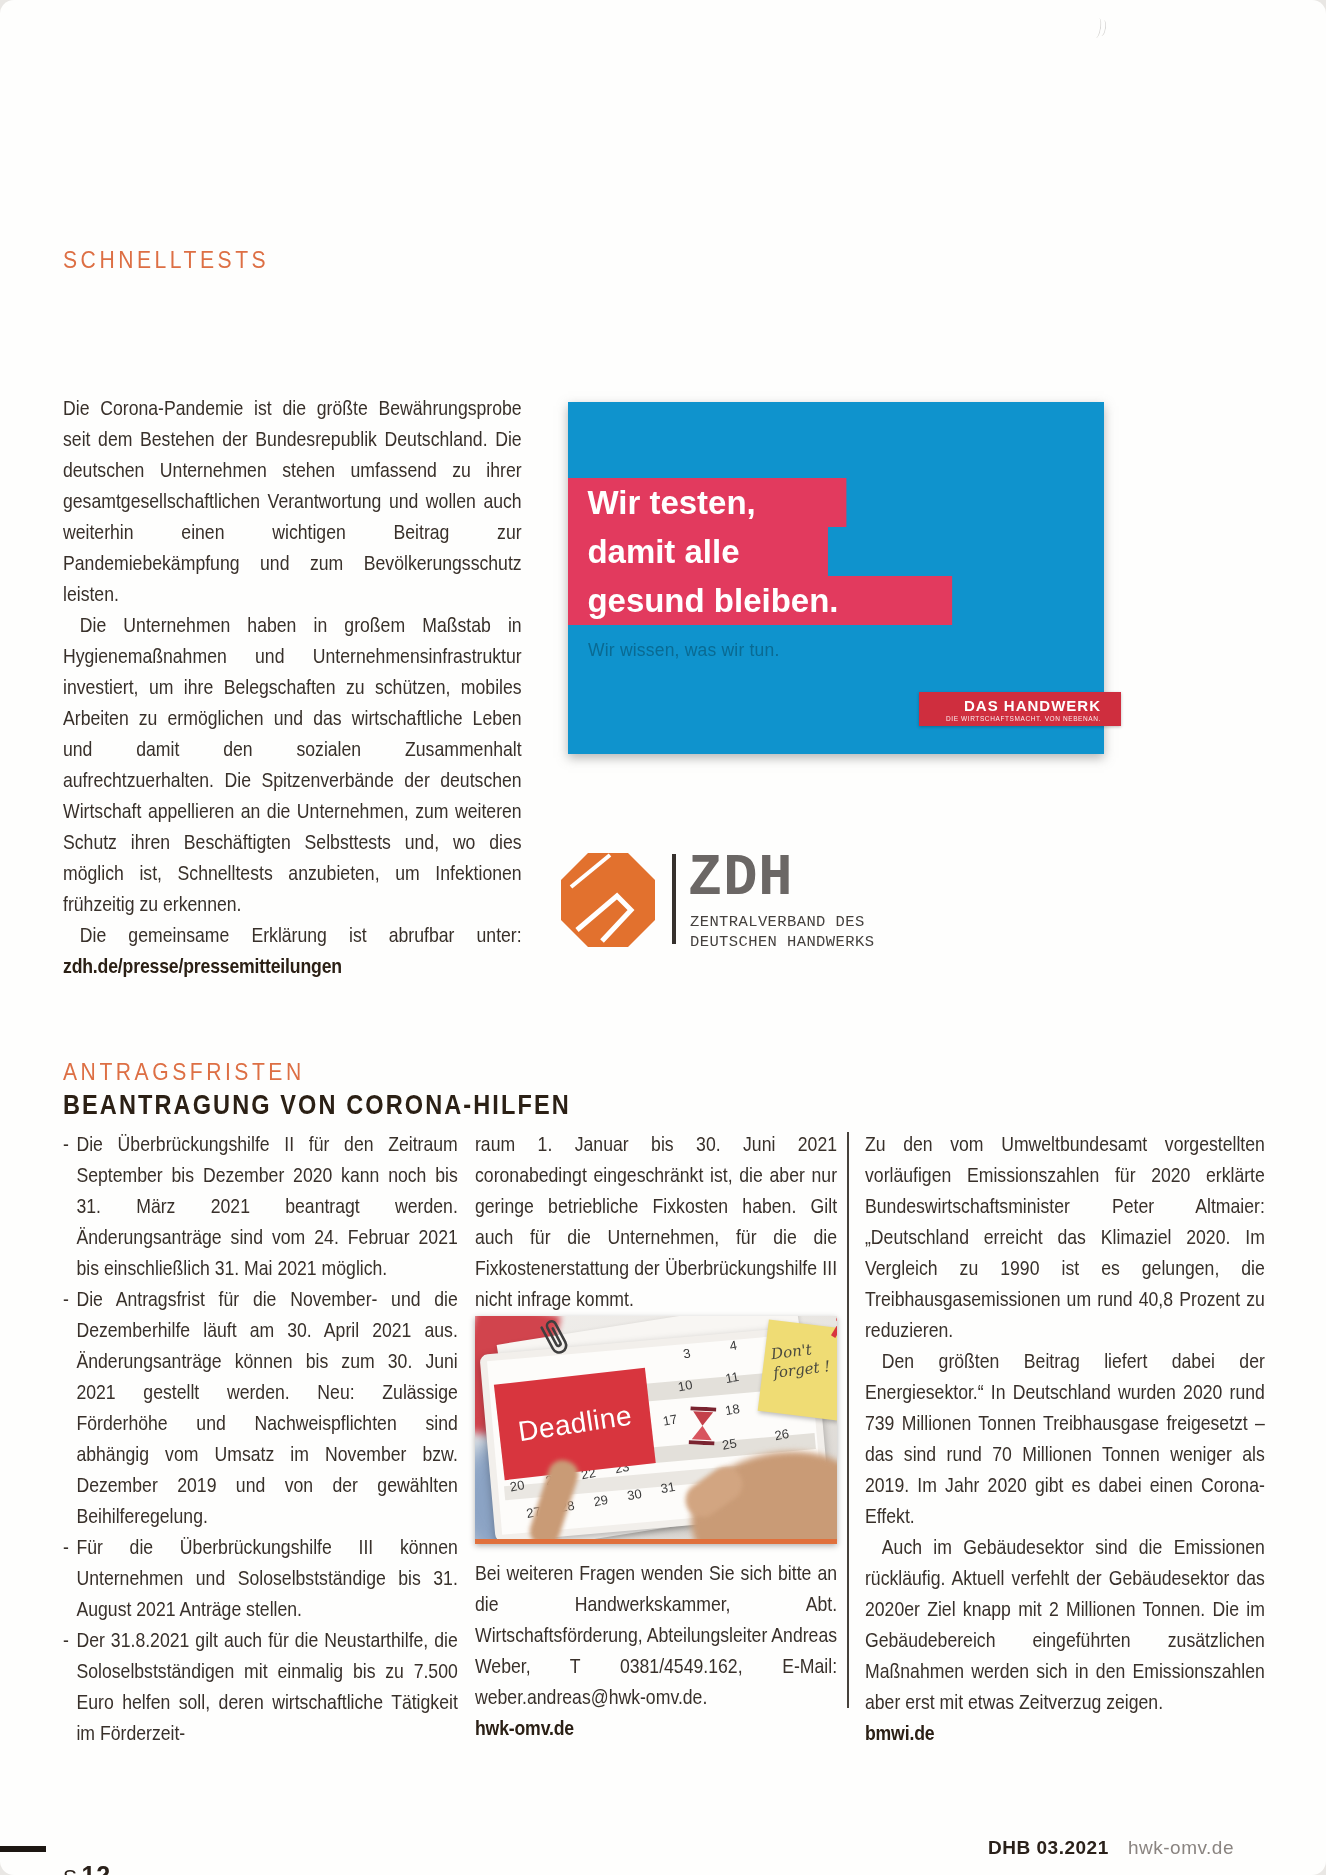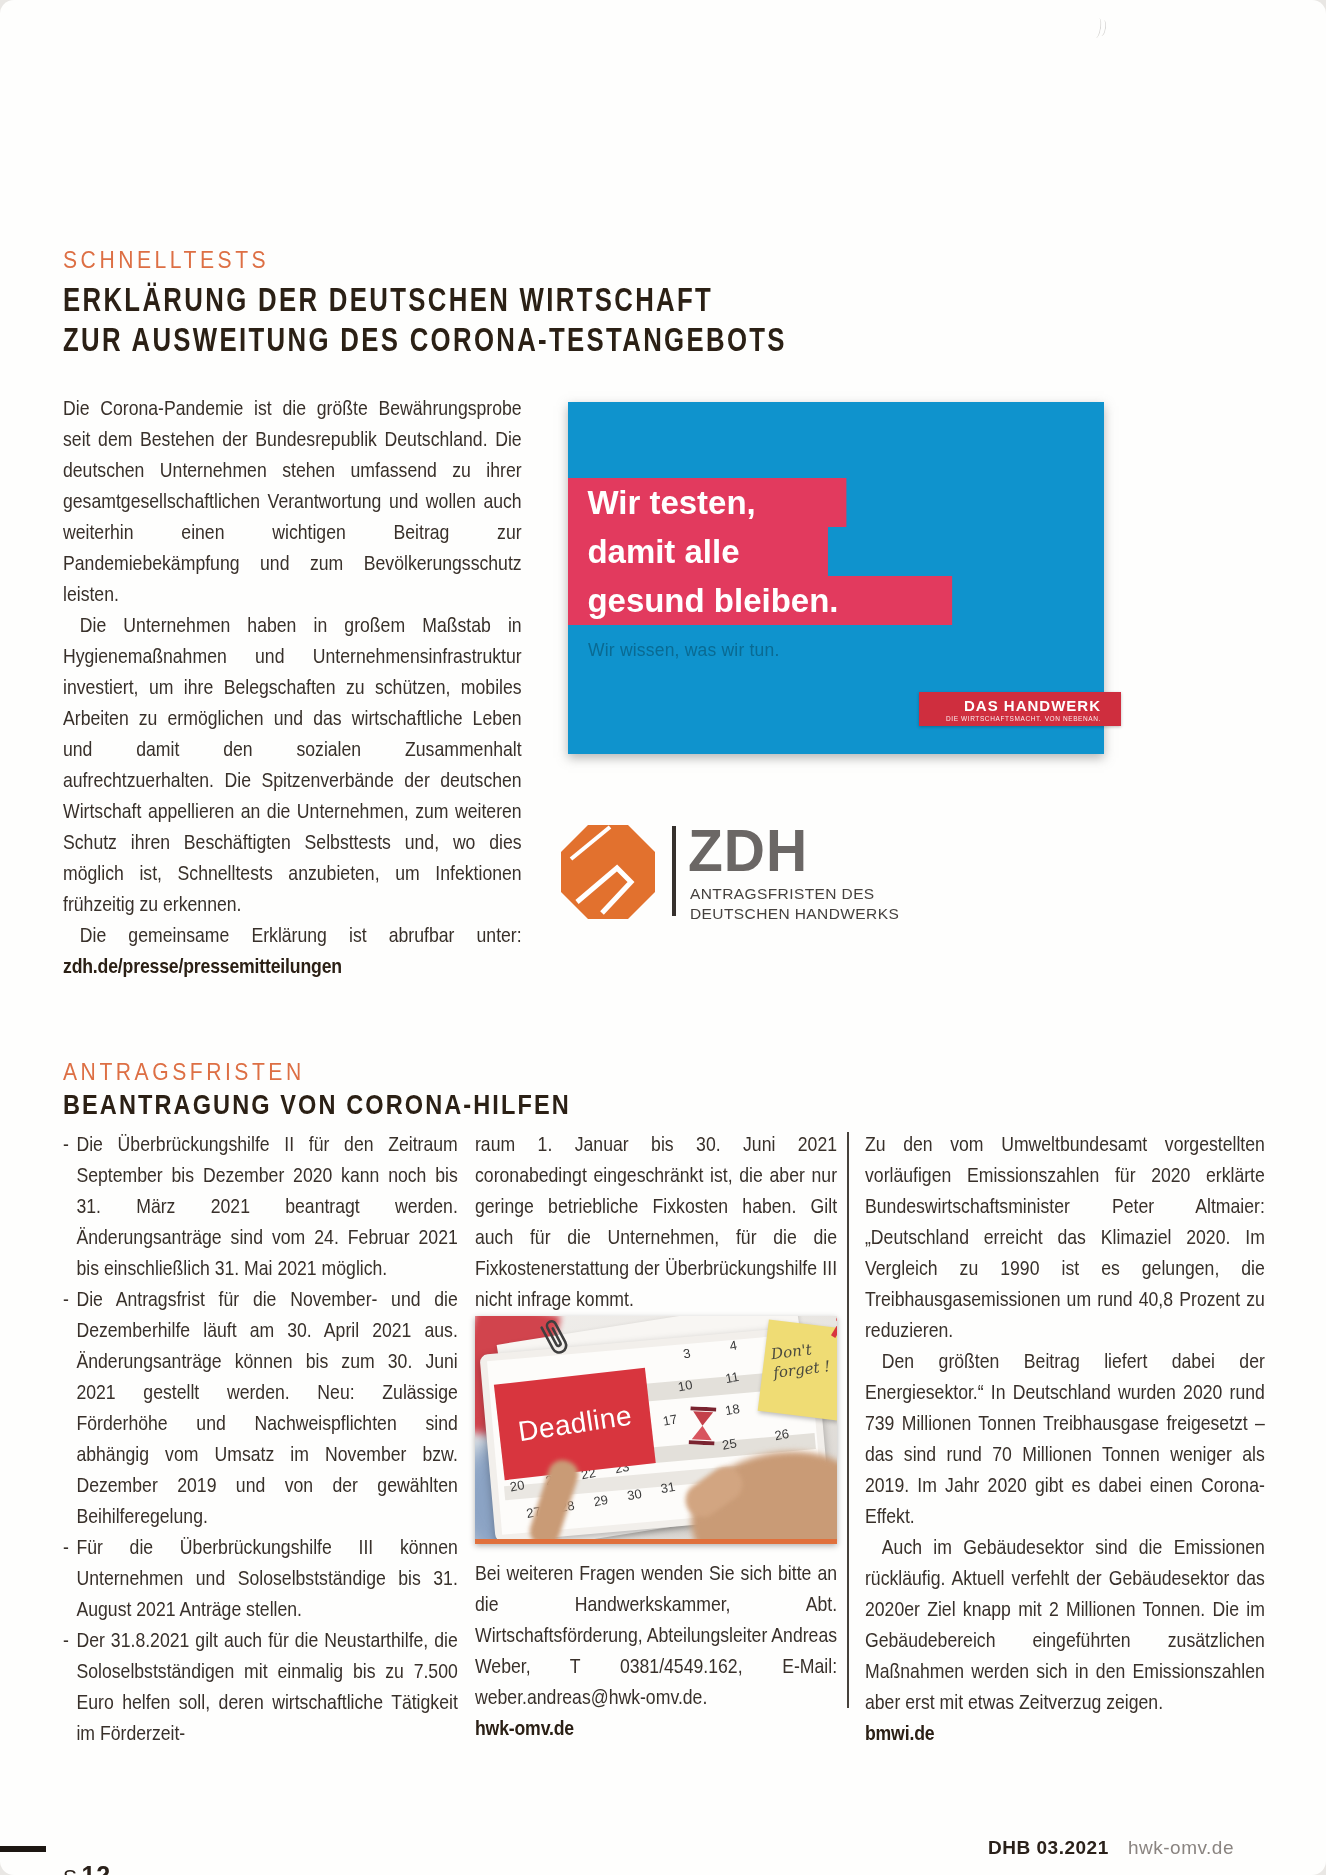--- a/index.html
+++ b/index.html
@@ -26,21 +26,21 @@
   .bars{position:absolute;left:0;top:76px;}
   .bar{background:#e23a5e;color:#fff;font-weight:700;font-size:34px;line-height:49px;height:49px;
        padding-left:20px;box-sizing:border-box;white-space:nowrap;transform:scaleX(.97);transform-origin:left top;}
   .bar1{width:287px;}.bar2{width:268px;}.bar3{width:396px;}
   .claim{position:absolute;left:20px;top:238px;color:#0a6a92;font-weight:400;font-size:17.5px;letter-spacing:.2px;}
   .dhw{position:absolute;right:-17px;bottom:28px;background:#cf2e3e;color:#fff;width:162px;
        padding:5px 20px 4px;text-align:right;box-shadow:0 1px 3px rgba(0,0,0,.25);}
   .dhw .t{font-size:15px;font-weight:700;letter-spacing:1px;white-space:nowrap;}
   .dhw .s{font-size:6.5px;letter-spacing:.6px;opacity:.9;white-space:nowrap;margin-top:1px;}
   
-  .zdh{left:558px;top:820px;width:480px;height:100px;}
+  .zdh{left:558px;top:848px;width:480px;height:100px;font-family:Liberation Mono, monospace;}
   .zdh-sep{position:absolute;left:114px;top:6px;width:3.5px;height:90px;background:#36312d;}
   .zdh-acr{position:absolute;left:130px;top:-4px;font-size:60px;font-weight:600;color:#6b6765;
            letter-spacing:1px;transform:scaleX(.95);transform-origin:left top;}
   .zdh-nm{position:absolute;left:132px;top:64px;font-size:15.5px;line-height:20px;color:#45413e;letter-spacing:.4px;}
   
   .vrule{left:847px;top:1132px;width:1.5px;height:576px;background:#47423c;}
   
   .photo{left:0;top:188px;width:362px;height:223px;overflow:hidden;
          background:linear-gradient(160deg,#f1efec 0%,#e4e1dd 55%,#d8d4cf 100%);
          border-bottom:5px solid #e0703c;box-shadow:0 2px 6px rgba(0,0,0,.3);}
@@ -95,24 +95,20 @@
 <body>
 
 <div class="page">
 
   <div class="abs mark">
       <i></i>
       <i></i>
     </div>
 
   <div class="abs kicker" style="left:63px;top:246px;">SCHNELLTESTS</div>
-  <div class="abs" style="left:63px;top:280px;">
-    <div class="headline">ERKLÄRUNG DER DEUTSCHEN WIRTSCHAFT</div>
-    <div class="headline">ZUR AUSWEITUNG DES CORONA-TESTANGEBOTS</div>
-  </div>
 
   <div class="abs cond btxt" style="left:63px;top:392px;width:546px;">
     <p>Die Corona-Pandemie ist die größte Bewährungsprobe seit dem Bestehen der Bundesrepublik Deutschland. Die deutschen Unternehmen stehen umfassend zu ihrer gesamtgesellschaftlichen Verantwortung und wollen auch weiterhin einen wichtigen Beitrag zur Pandemiebekämpfung und zum Bevölkerungsschutz leisten.</p>
     <p class="ind">Die Unternehmen haben in großem Maßstab in Hygienemaßnahmen und Unternehmensinfrastruktur investiert, um ihre Belegschaften zu schützen, mobiles Arbeiten zu ermöglichen und das wirtschaftliche Leben und damit den sozialen Zusammenhalt aufrechtzuerhalten. Die Spitzenverbände der deutschen Wirtschaft appellieren an die Unternehmen, zum weiteren Schutz ihren Beschäftigten Selbsttests und, wo dies möglich ist, Schnelltests anzubieten, um Infektionen frühzeitig zu erkennen.</p>
     <p class="ind"><span>Die gemeinsame Erklärung ist abrufbar unter: </span><span class="blink">zdh.de/presse/pressemitteilungen</span></p>
   </div>
 
   <div class="abs poster">
     <div class="bars">
       <div class="bar bar1">Wir testen,</div>
@@ -128,21 +124,21 @@
 
   <div class="abs zdh">
     <svg width="100" height="100" viewBox="0 0 100 100" style="position:absolute;left:0;top:2px;">
       <polygon points="30,3 70,3 97,30 97,70 70,97 30,97 3,70 3,30" fill="#e2712e"></polygon>
       <path d="M13 37 L52 5" stroke="#ffffff" stroke-width="4" fill="none"></path>
       <path d="M19 80 L59 46 L73 60 L44 91" stroke="#ffffff" stroke-width="5" fill="none"></path>
     </svg>
     <div class="zdh-sep"></div>
     <div class="zdh-acr">ZDH</div>
     <div class="zdh-nm">
-      <div>ANTRAGSFRISTEN DES</div>
+      <div>ZENTRALVERBAND DES</div>
       <div>DEUTSCHEN HANDWERKS</div>
     </div>
   </div>
 
   <div class="abs kicker" style="left:63px;top:1058px;">ANTRAGSFRISTEN</div>
   <div class="abs sec-title" style="left:63px;top:1088px;">BEANTRAGUNG VON CORONA-HILFEN</div>
 
 
   <div class="abs vrule"></div>
 

